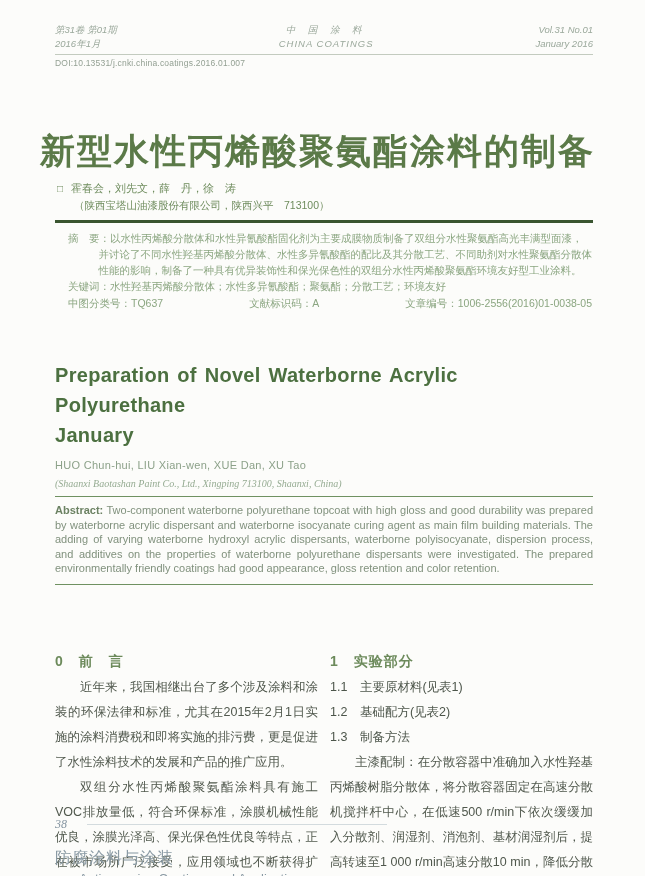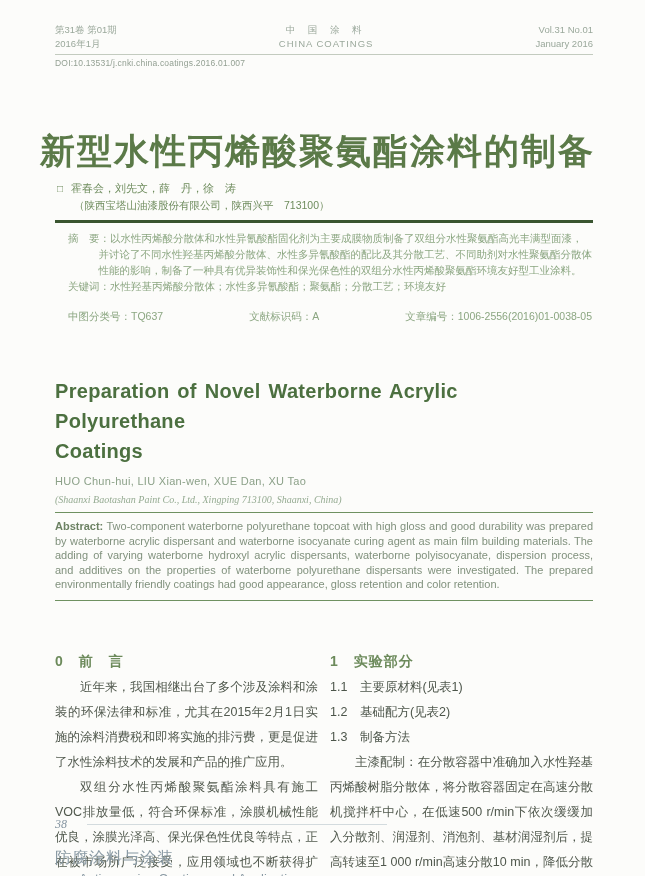--- a/index.html
+++ b/index.html
@@ -5,21 +5,21 @@
   html,body { margin:0; padding:0; background:#e8e8e6; }
   .page {
     position:relative; width:645px; height:876px; margin:0 auto;
     background:#fcfcfa; overflow:hidden;
     font-family:"Liberation Sans","DejaVu Sans",sans-serif;
     color:#50584d;
   }
   
   .jheader { position:absolute; top:23px; left:55px; right:52px;
     display:flex; justify-content:space-between; align-items:flex-start;
-    font-size:9.5px; line-height:14px; color:#9aa89b; }
+    font-size:9.5px; line-height:14px; color:#9aa89b;font-style:italic; }
   .jh-center { text-align:center; }
   .jh-right  { text-align:right; }
   .journal-zh { letter-spacing:5px; }
   .journal-en { letter-spacing:1px; }
   .jh-rule { position:absolute; top:54px; left:55px; right:52px; height:1px; background:#c3cbbf; }
   .doi { position:absolute; top:58px; left:55px; font-size:8.5px; color:#93a093; letter-spacing:.2px; }
 
   
   .title-zh { position:absolute; top:128px; left:40px; margin:0;
     font-size:35px; font-weight:bold; letter-spacing:2px; color:#5b7a48;
@@ -27,24 +27,24 @@
   .authors-zh { position:absolute; top:181px; left:57px; font-size:11px; color:#6e8c5d; }
   .authors-zh .marker { margin-right:8px; font-size:10px; }
   .affil-zh { position:absolute; top:199px; left:74px; font-size:10.5px; color:#6e8c5d; }
   .rule-thick { position:absolute; top:220px; left:55px; right:52px; height:3px; background:#3a5530; }
 
   
   .abstract-zh { position:absolute; top:230px; left:68px; width:524px;
     font-size:10.5px; line-height:16px; color:#8ba681; }
   .abstract-zh p { margin:0; }
   .hang { padding-left:2.9em; text-indent:-2.9em; }
-  .clc-row { display:flex; justify-content:space-between; margin-top:14px; }
+  .clc-row { display:flex; justify-content:space-between; margin-top:1px; }
 
   
-  .en { position:absolute; top:376px; left:55px; right:52px; }
+  .en { position:absolute; top:360px; left:55px; right:52px; }
   .title-en { margin:0; font-size:20px; line-height:30px; font-weight:bold;
     color:#4c7040; letter-spacing:.3px; word-spacing:2px; }
   .authors-en { margin-top:9px; font-size:11px; color:#8ca189; letter-spacing:.3px; }
   .affil-en { margin-top:7px; font-size:10px; font-style:italic; color:#95ab92;
     font-family:"Liberation Serif","DejaVu Serif",serif; }
   .rule-green { height:1px; background:#6f9161; margin-top:7px; }
   .abs-en { margin:6px 0 0 0; font-size:11px; line-height:14.5px; color:#80917d;
     text-align:justify; }
   .abs-en b { color:#6c8263; }
   .en .rule-green.last { margin-top:8px; }
@@ -102,21 +102,21 @@
     <p class="hang"><span class="lbl">摘　要：</span><span>以水性丙烯酸分散体和水性异氰酸酯固化剂为主要成膜物质制备了双组分水性聚氨酯高光丰满型面漆，并讨论了不同水性羟基丙烯酸分散体、水性多异氰酸酯的配比及其分散工艺、不同助剂对水性聚氨酯分散体性能的影响，制备了一种具有优异装饰性和保光保色性的双组分水性丙烯酸聚氨酯环境友好型工业涂料。</span></p>
     <p class="hang"><span class="lbl">关键词：</span><span>水性羟基丙烯酸分散体；水性多异氰酸酯；聚氨酯；分散工艺；环境友好</span></p>
     <div class="clc-row">
       <span>中图分类号：TQ637</span>
       <span>文献标识码：A</span>
       <span>文章编号：1006-2556(2016)01-0038-05</span>
     </div>
   </div>
 
   <section class="en">
-    <h2 class="title-en"><span>Preparation of Novel Waterborne Acrylic Polyurethane</span><br><span>Coatings</span></h2>
+    <h2 class="title-en"><span>Preparation of Novel Waterborne Acrylic Polyurethane</span><br><span>January</span></h2>
     <div class="authors-en">HUO Chun-hui, LIU Xian-wen, XUE Dan, XU Tao</div>
     <div class="affil-en">(Shaanxi Baotashan Paint Co., Ltd., Xingping 713100, Shaanxi, China)</div>
     <div class="rule-green"></div>
     <p class="abs-en"><b>Abstract:</b> <span>Two-component waterborne polyurethane topcoat with high gloss and good durability was prepared by waterborne acrylic dispersant and waterborne isocyanate curing agent as main film building materials. The adding of varying waterborne hydroxyl acrylic dispersants, waterborne polyisocyanate, dispersion process, and additives on the properties of waterborne polyurethane dispersants were investigated. The prepared environmentally friendly coatings had good appearance, gloss retention and color retention.</span></p>
     <div class="rule-green last"></div>
   </section>
 
   <section class="columns">
     <div class="col">
       <h3>0　前　言</h3>

